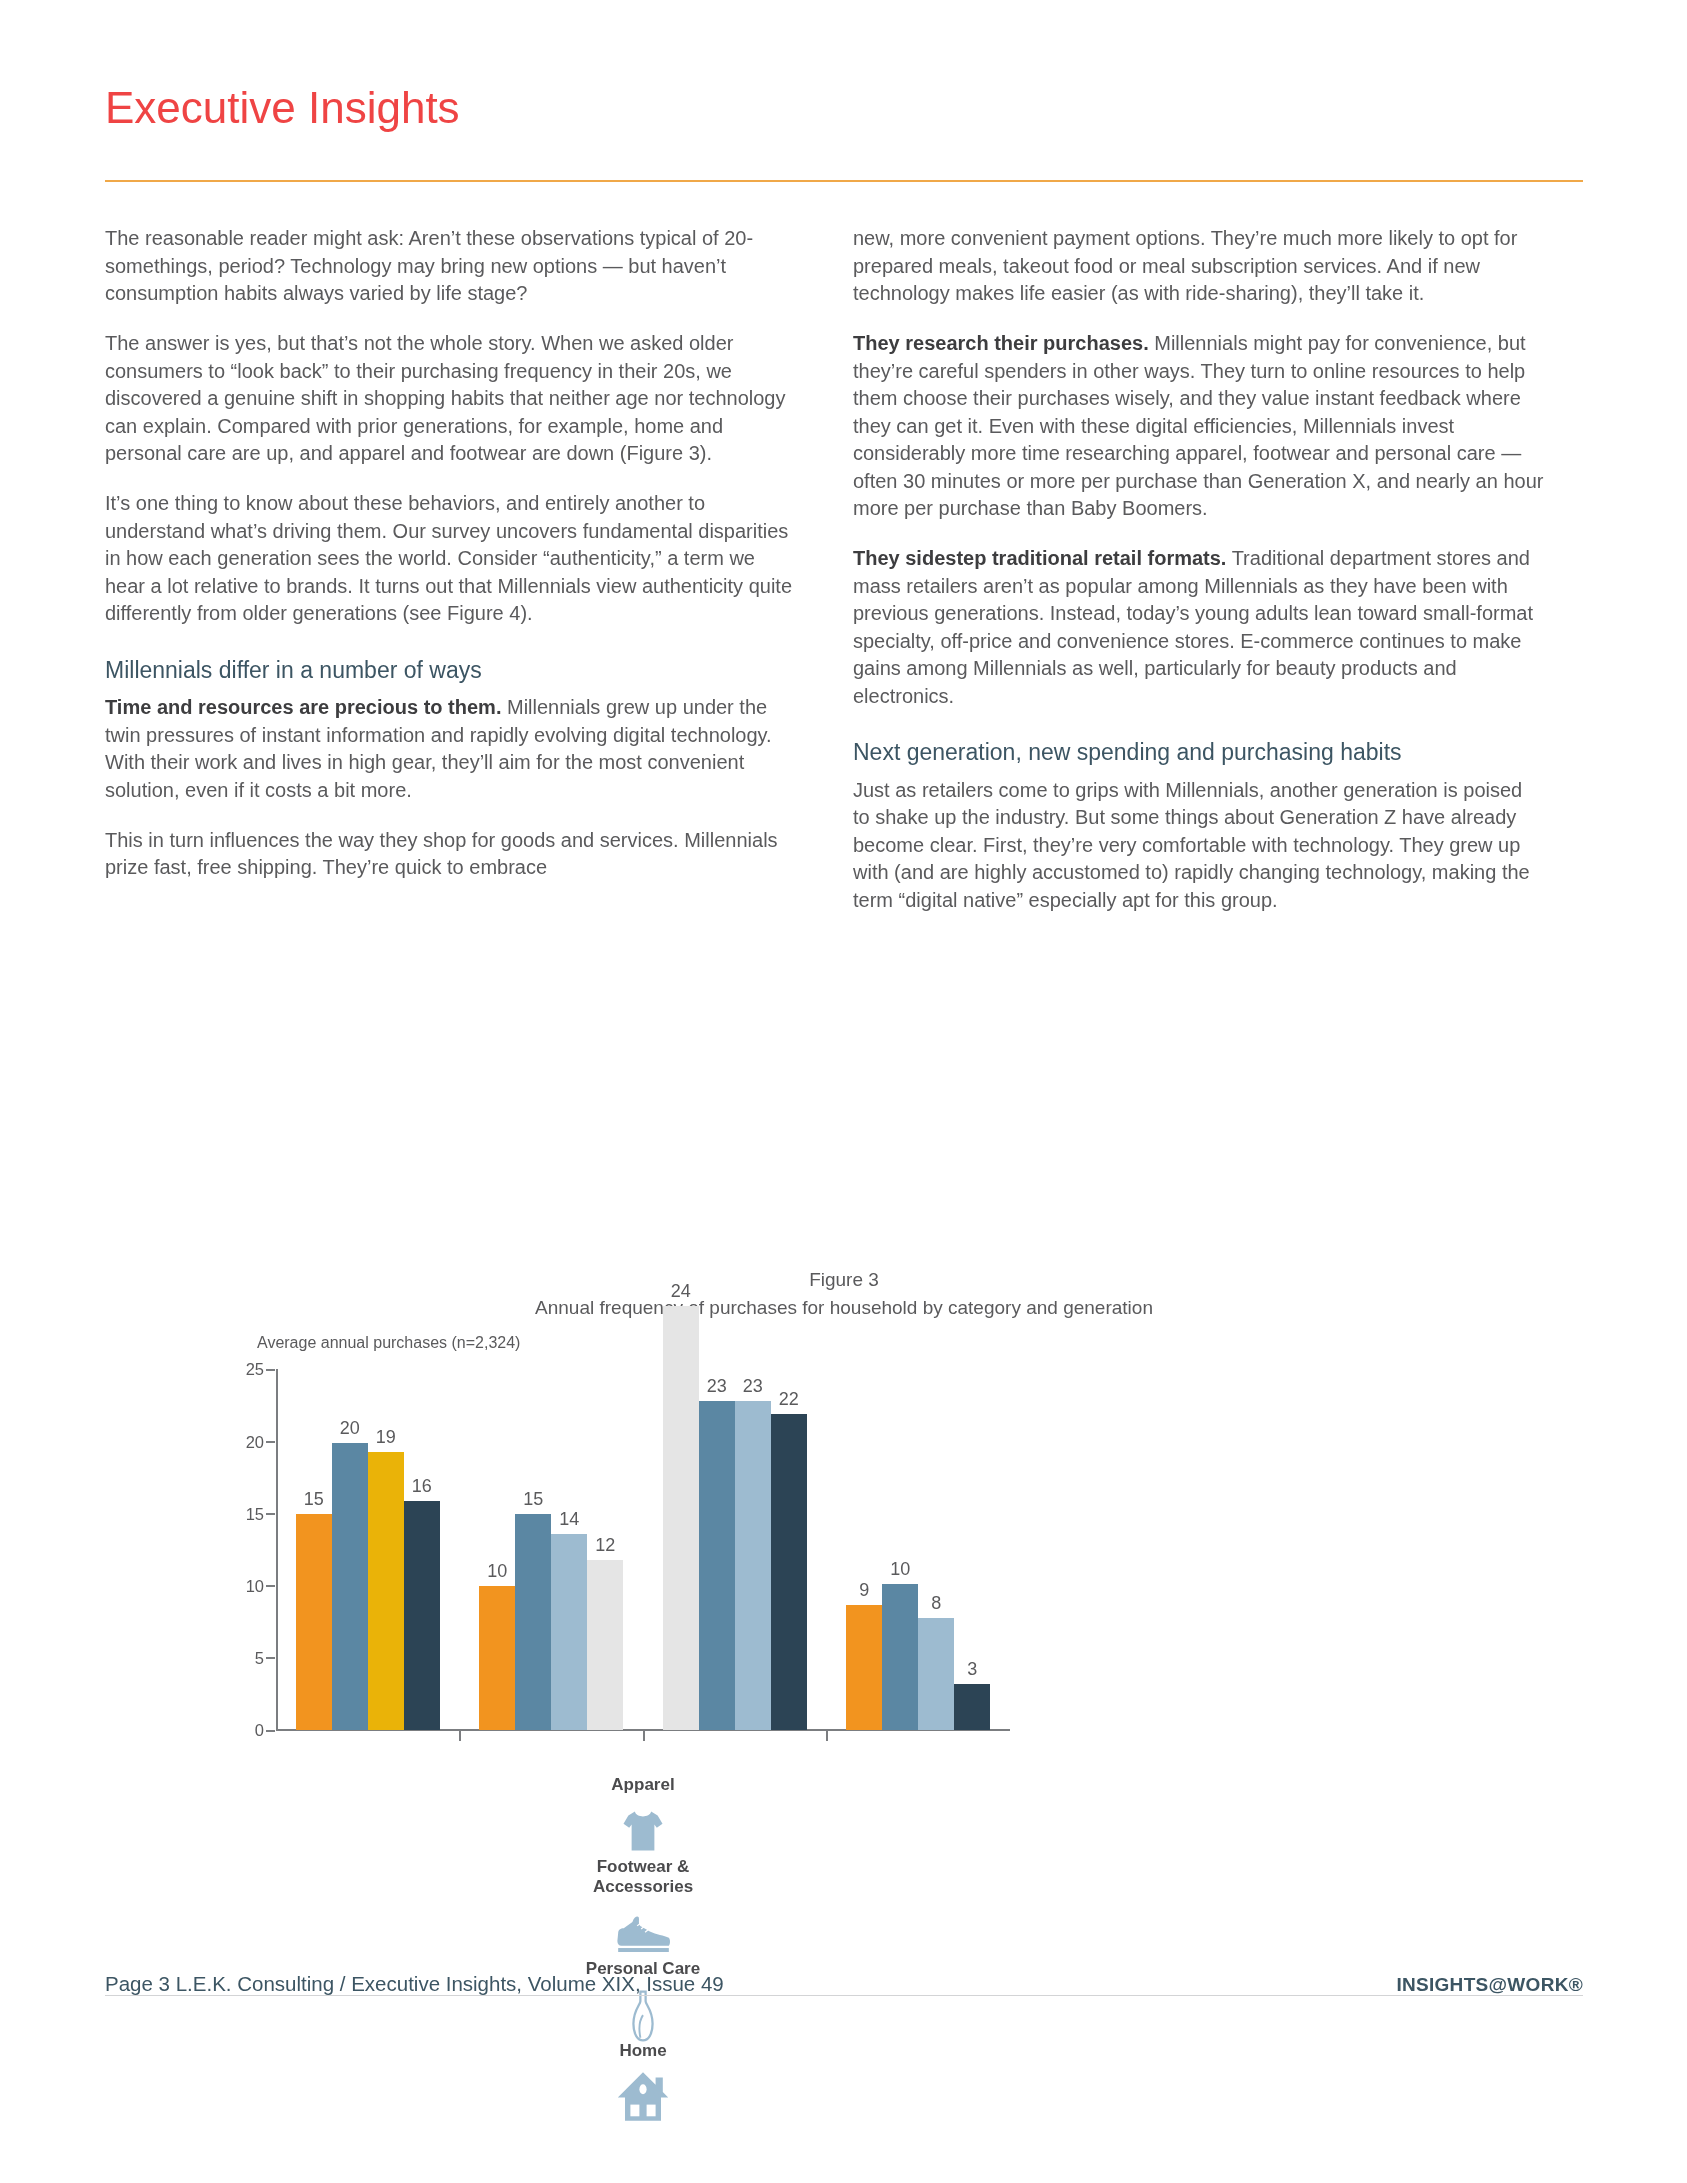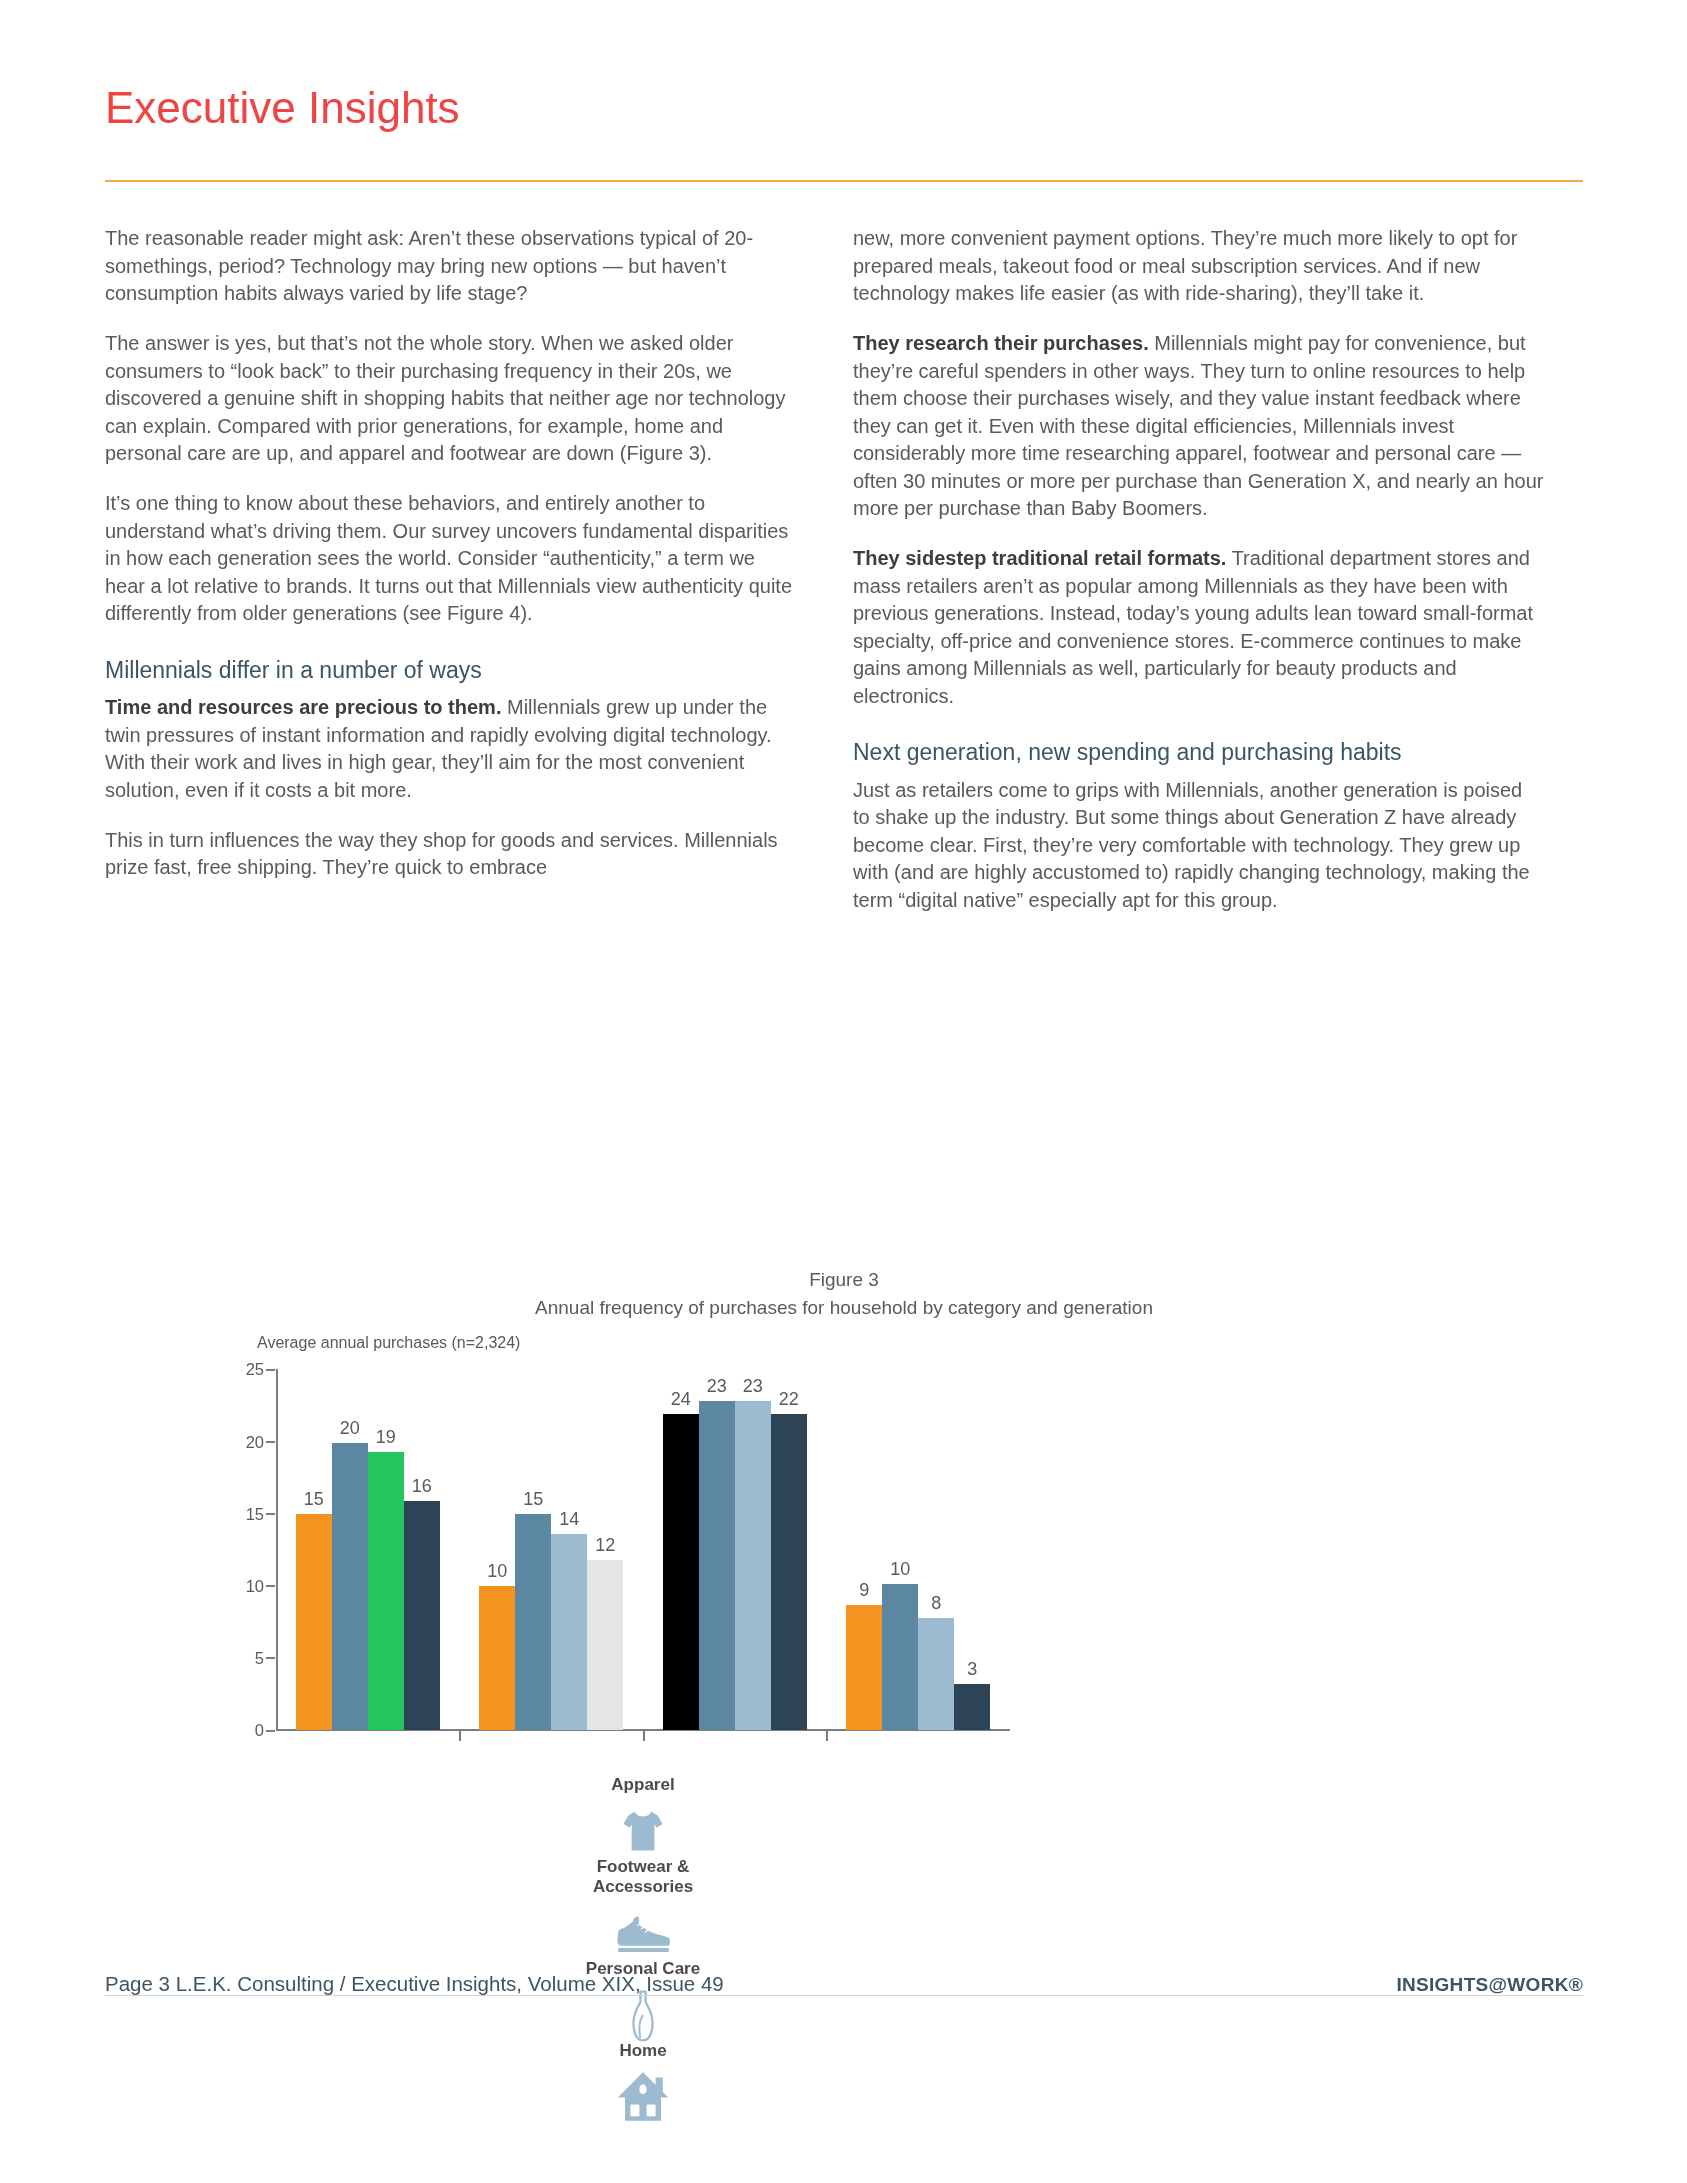--- a/index.html
+++ b/index.html
@@ -185,21 +185,21 @@
               <div class="bar" style="height: 216px; background: rgb(242, 148, 31);">
                 <div class="bar-label">15</div>
               </div>
             </div>
             <div class="bar-slot">
               <div class="bar" style="height: 287px; background: rgb(91, 135, 163);">
                 <div class="bar-label">20</div>
               </div>
             </div>
             <div class="bar-slot">
-              <div class="bar" style="height: 278px; background: #22c55e;">
+              <div class="bar" style="height: 278px; background: #eab308;">
                 <div class="bar-label">19</div>
               </div>
             </div>
             <div class="bar-slot">
               <div class="bar" style="height: 229px; background: rgb(44, 68, 85);">
                 <div class="bar-label">16</div>
               </div>
             </div>
           </div>
           <div class="group">
@@ -219,21 +219,21 @@
               </div>
             </div>
             <div class="bar-slot">
               <div class="bar" style="height: 170px; background: #e5e5e5;">
                 <div class="bar-label">12</div>
               </div>
             </div>
           </div>
           <div class="group">
             <div class="bar-slot">
-              <div class="bar" style="height: 316px; background: #000000;">
+              <div class="bar" style="height: 424px; background: #e5e5e5;">
                 <div class="bar-label">24</div>
               </div>
             </div>
             <div class="bar-slot">
               <div class="bar" style="height: 329px; background: rgb(91, 135, 163);">
                 <div class="bar-label">23</div>
               </div>
             </div>
             <div class="bar-slot">
               <div class="bar" style="height: 329px; background: rgb(157, 187, 208);">

